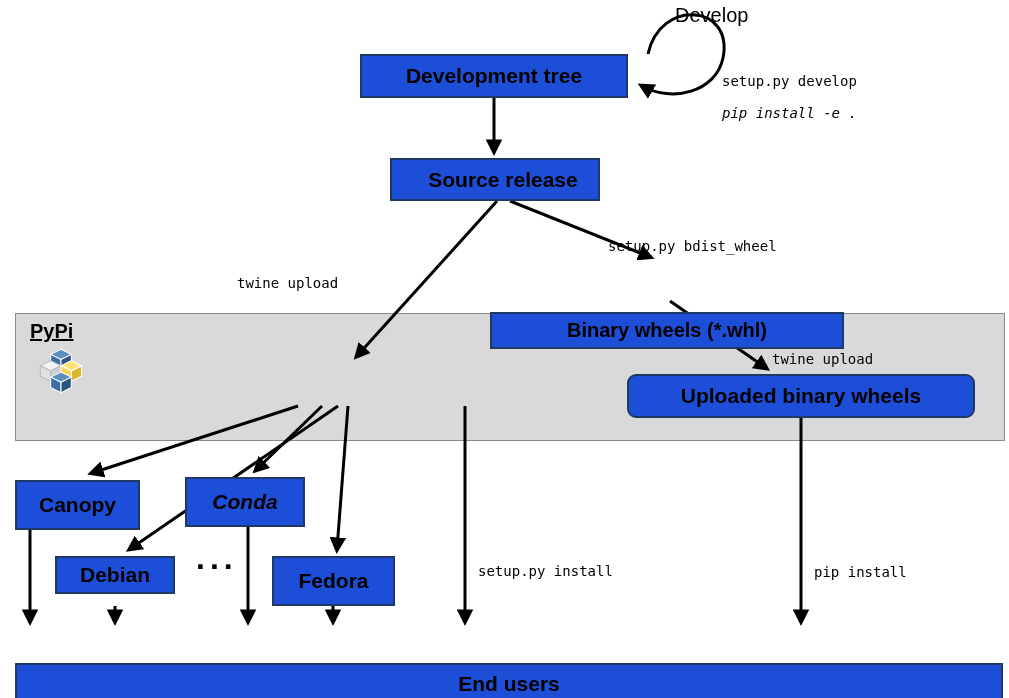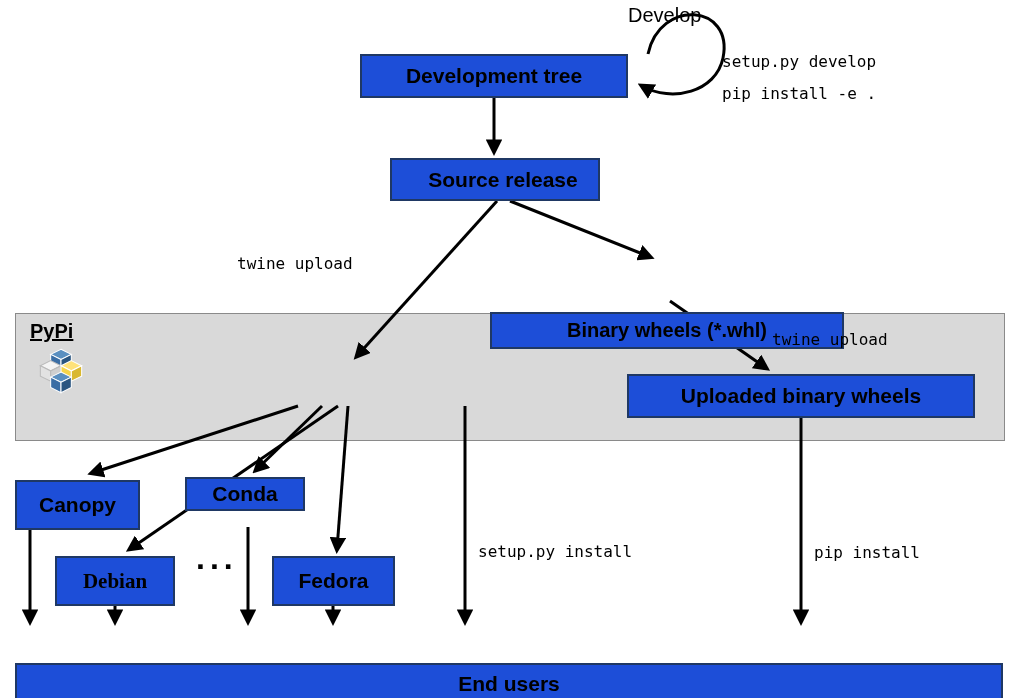--- a/index.html
+++ b/index.html
@@ -30,23 +30,24 @@
     border:2px solid #1f3864;
     box-sizing:border-box;
     display:flex;align-items:center;justify-content:center;
     font-weight:bold;font-size:21px;
     z-index:3;
     text-align:center;
   }
   .edge-label{
     position:absolute;
     font-family:"DejaVu Sans Mono","Liberation Mono",monospace;
-    font-size:16px;
+    font-size:14px;
     white-space:nowrap;
     z-index:4;
+    margin-top:21px;
   }
   .plain-label{
     position:absolute;
     font-family:"Liberation Sans",sans-serif;
     font-size:20px;
     white-space:nowrap;
     z-index:4;
   }
   .ellipsis{
     position:absolute;
@@ -114,39 +115,40 @@
     </g>
   </svg>
 
   <div class="node" style="left:360px;top:54px;width:268px;height:44px;">Development tree</div>
 
   <div class="node" style="left:390px;top:158px;width:210px;height:43px;padding-left:16px;">Source release</div>
 
   <div class="node" style="left:490px;top:264px;width:354px;height:37px;font-size:20px;margin-top:48px;">Binary wheels (*.whl)</div>
 
 
-  <div class="node" style="left:627px;top:374px;width:348px;height:44px;">Uploaded binary wheels</div>
+  <div class="node" style="left:627px;top:374px;width:348px;height:44px;border-radius:9px;">Uploaded binary wheels</div>
 
   <div class="node" style="left:15px;top:480px;width:125px;height:50px;">Canopy</div>
 
-  <div class="node" style="left:185px;top:477px;width:120px;height:34px;">Conda</div>
+  <div class="node" style="left:185px;top:477px;width:120px;height:50px;font-style:italic;">Conda</div>
 
-  <div class="node" style="left:55px;top:556px;width:120px;height:50px;font-family:Liberation Serif, serif;">Debian</div>
+  <div class="node" style="left:55px;top:556px;width:120px;height:38px;">Debian</div>
 
   <div class="node" style="left:272px;top:556px;width:123px;height:50px;">Fedora</div>
 
   <div class="node" style="left:15px;top:627px;width:988px;height:41px;margin-top:36px;">End users</div>
 
-  <div class="plain-label" style="left:628px;top:4px;">Develop</div>
+  <div class="plain-label" style="left:675px;top:4px;">Develop</div>
 
   <div class="edge-label" style="left:722px;top:52px;">setup.py develop</div>
 
-  <div class="edge-label" style="left:722px;top:84px;">pip install -e .</div>
+  <div class="edge-label" style="left:722px;top:84px;font-style:italic;">pip install -e .</div>
 
 
+  <div class="edge-label" style="left:608px;top:217px;">setup.py bdist_wheel</div>
 
   <div class="edge-label" style="left:237px;top:254px;">twine upload</div>
 
   <div class="edge-label" style="left:772px;top:330px;">twine upload</div>
 
   <div class="edge-label" style="left:478px;top:542px;">setup.py install</div>
 
   <div class="edge-label" style="left:814px;top:543px;">pip install</div>
 
   <div class="ellipsis" style="left:196px;top:540px;">...</div>

